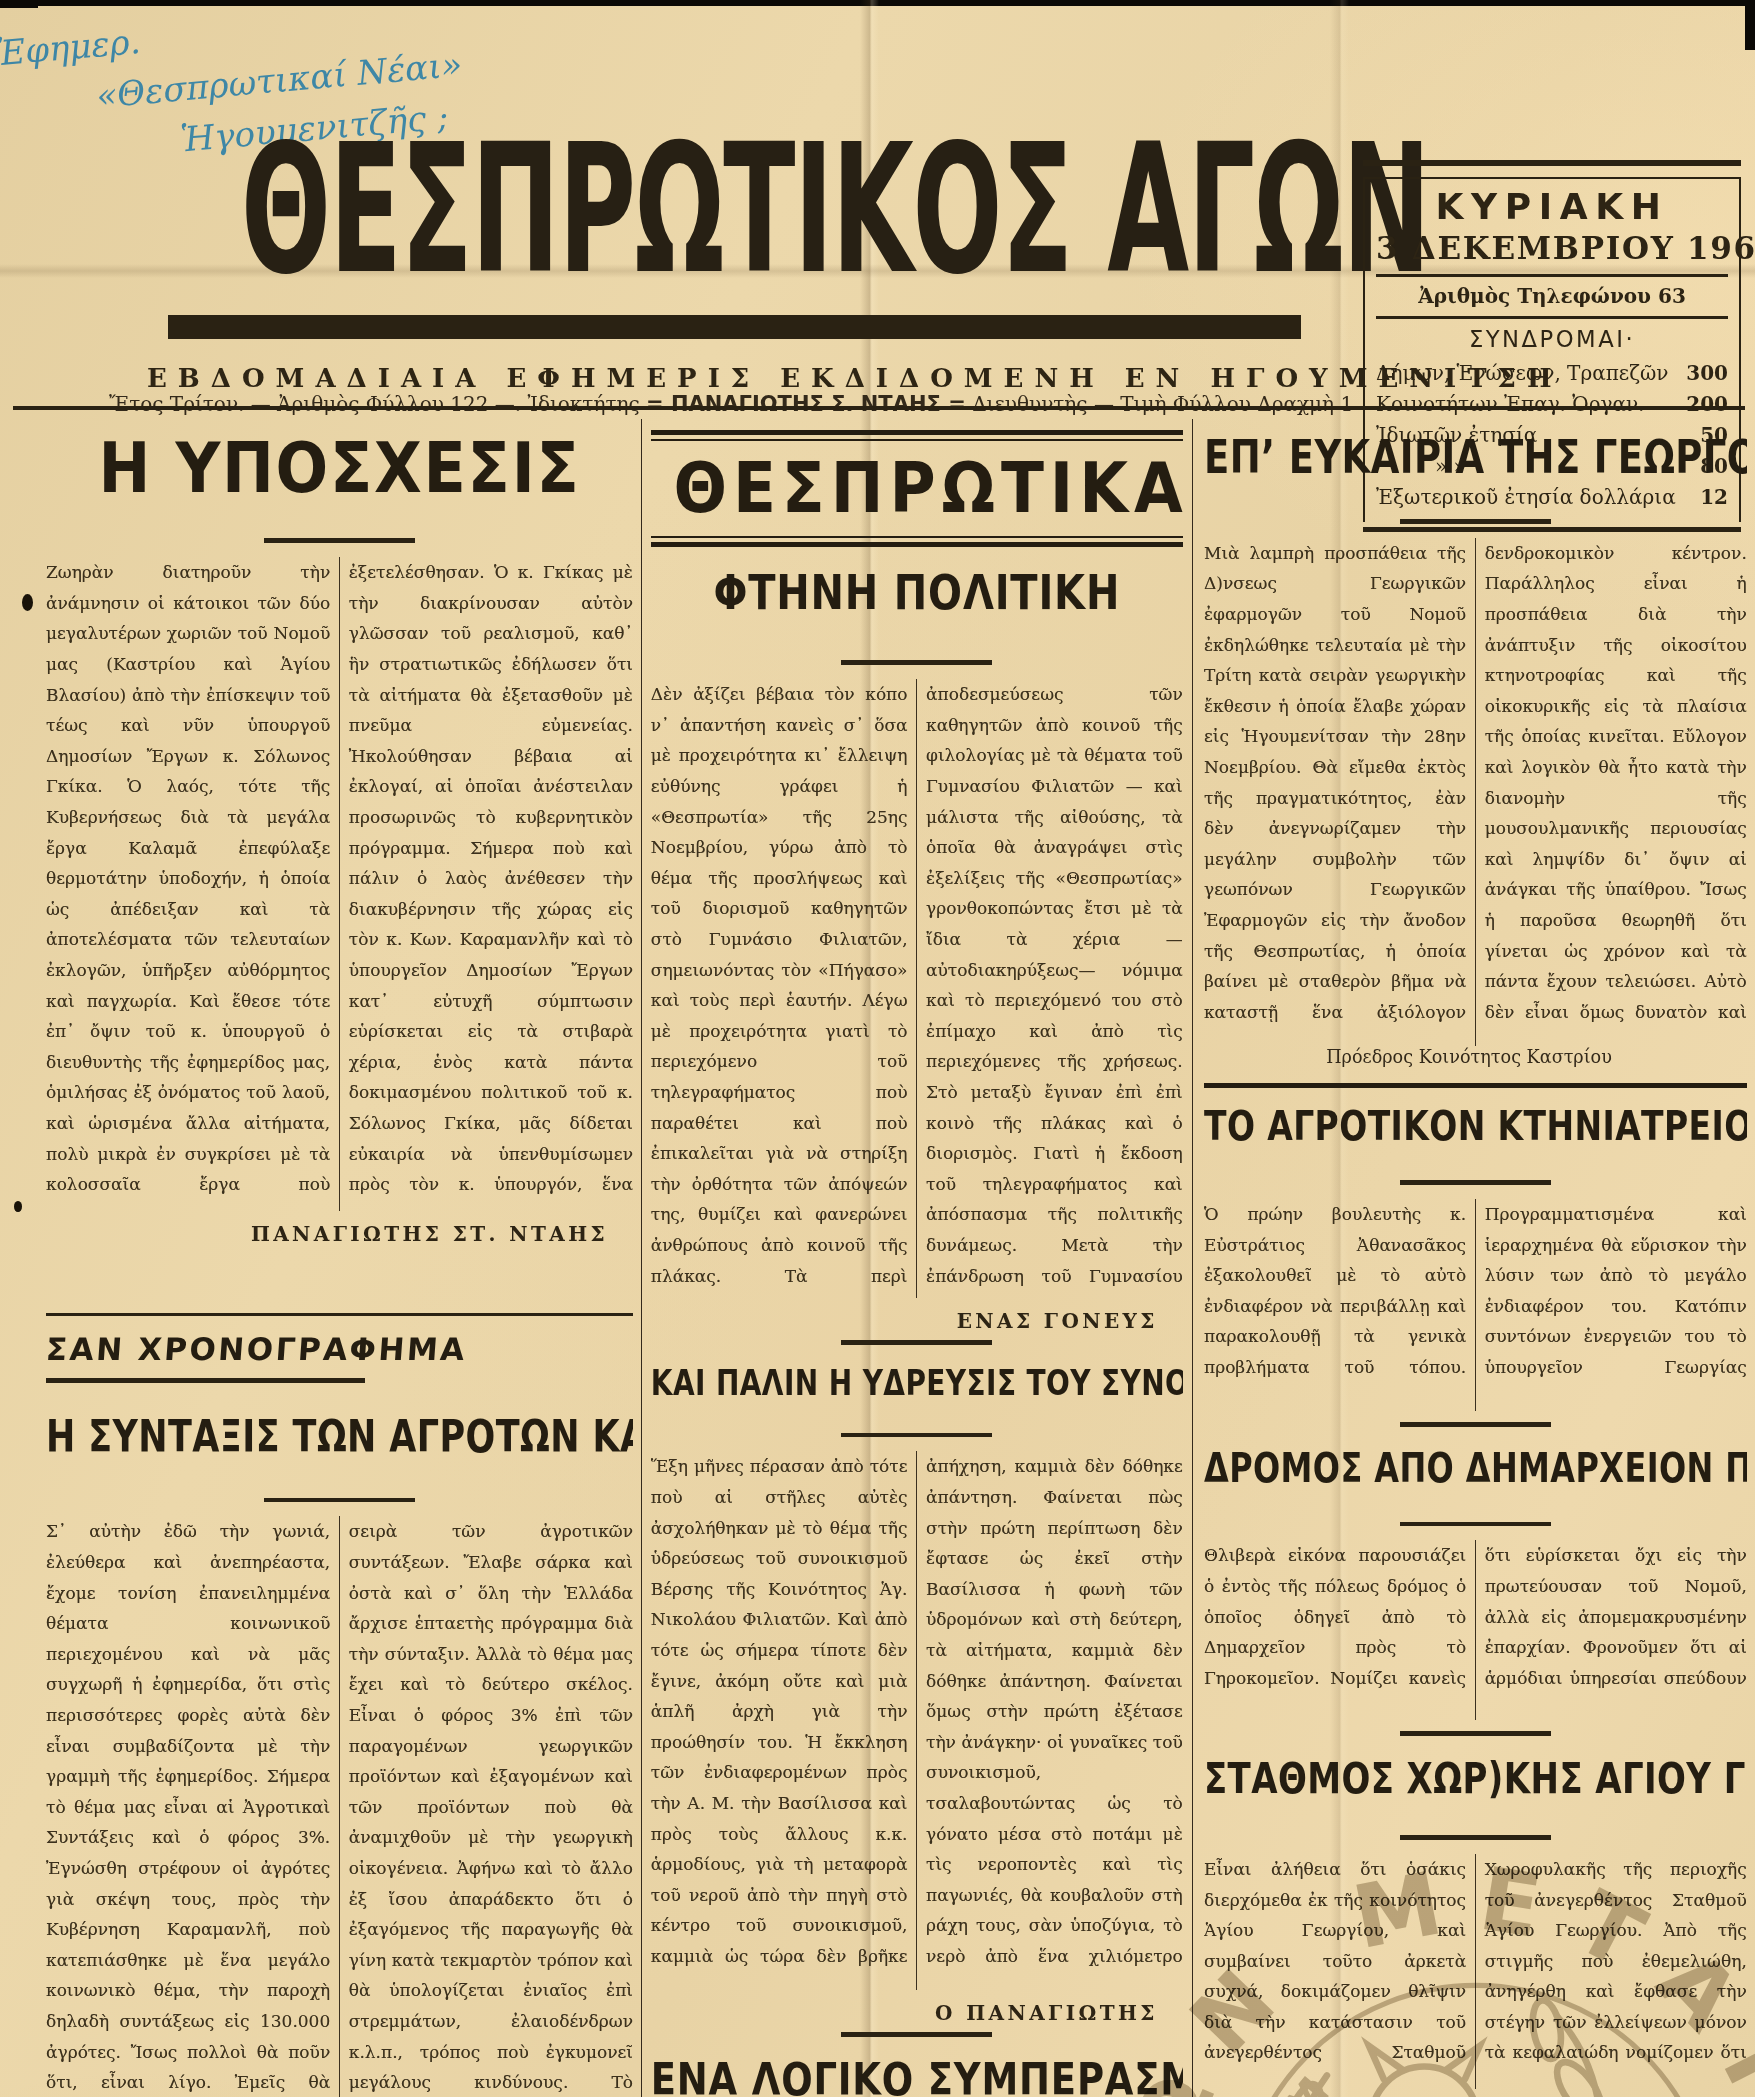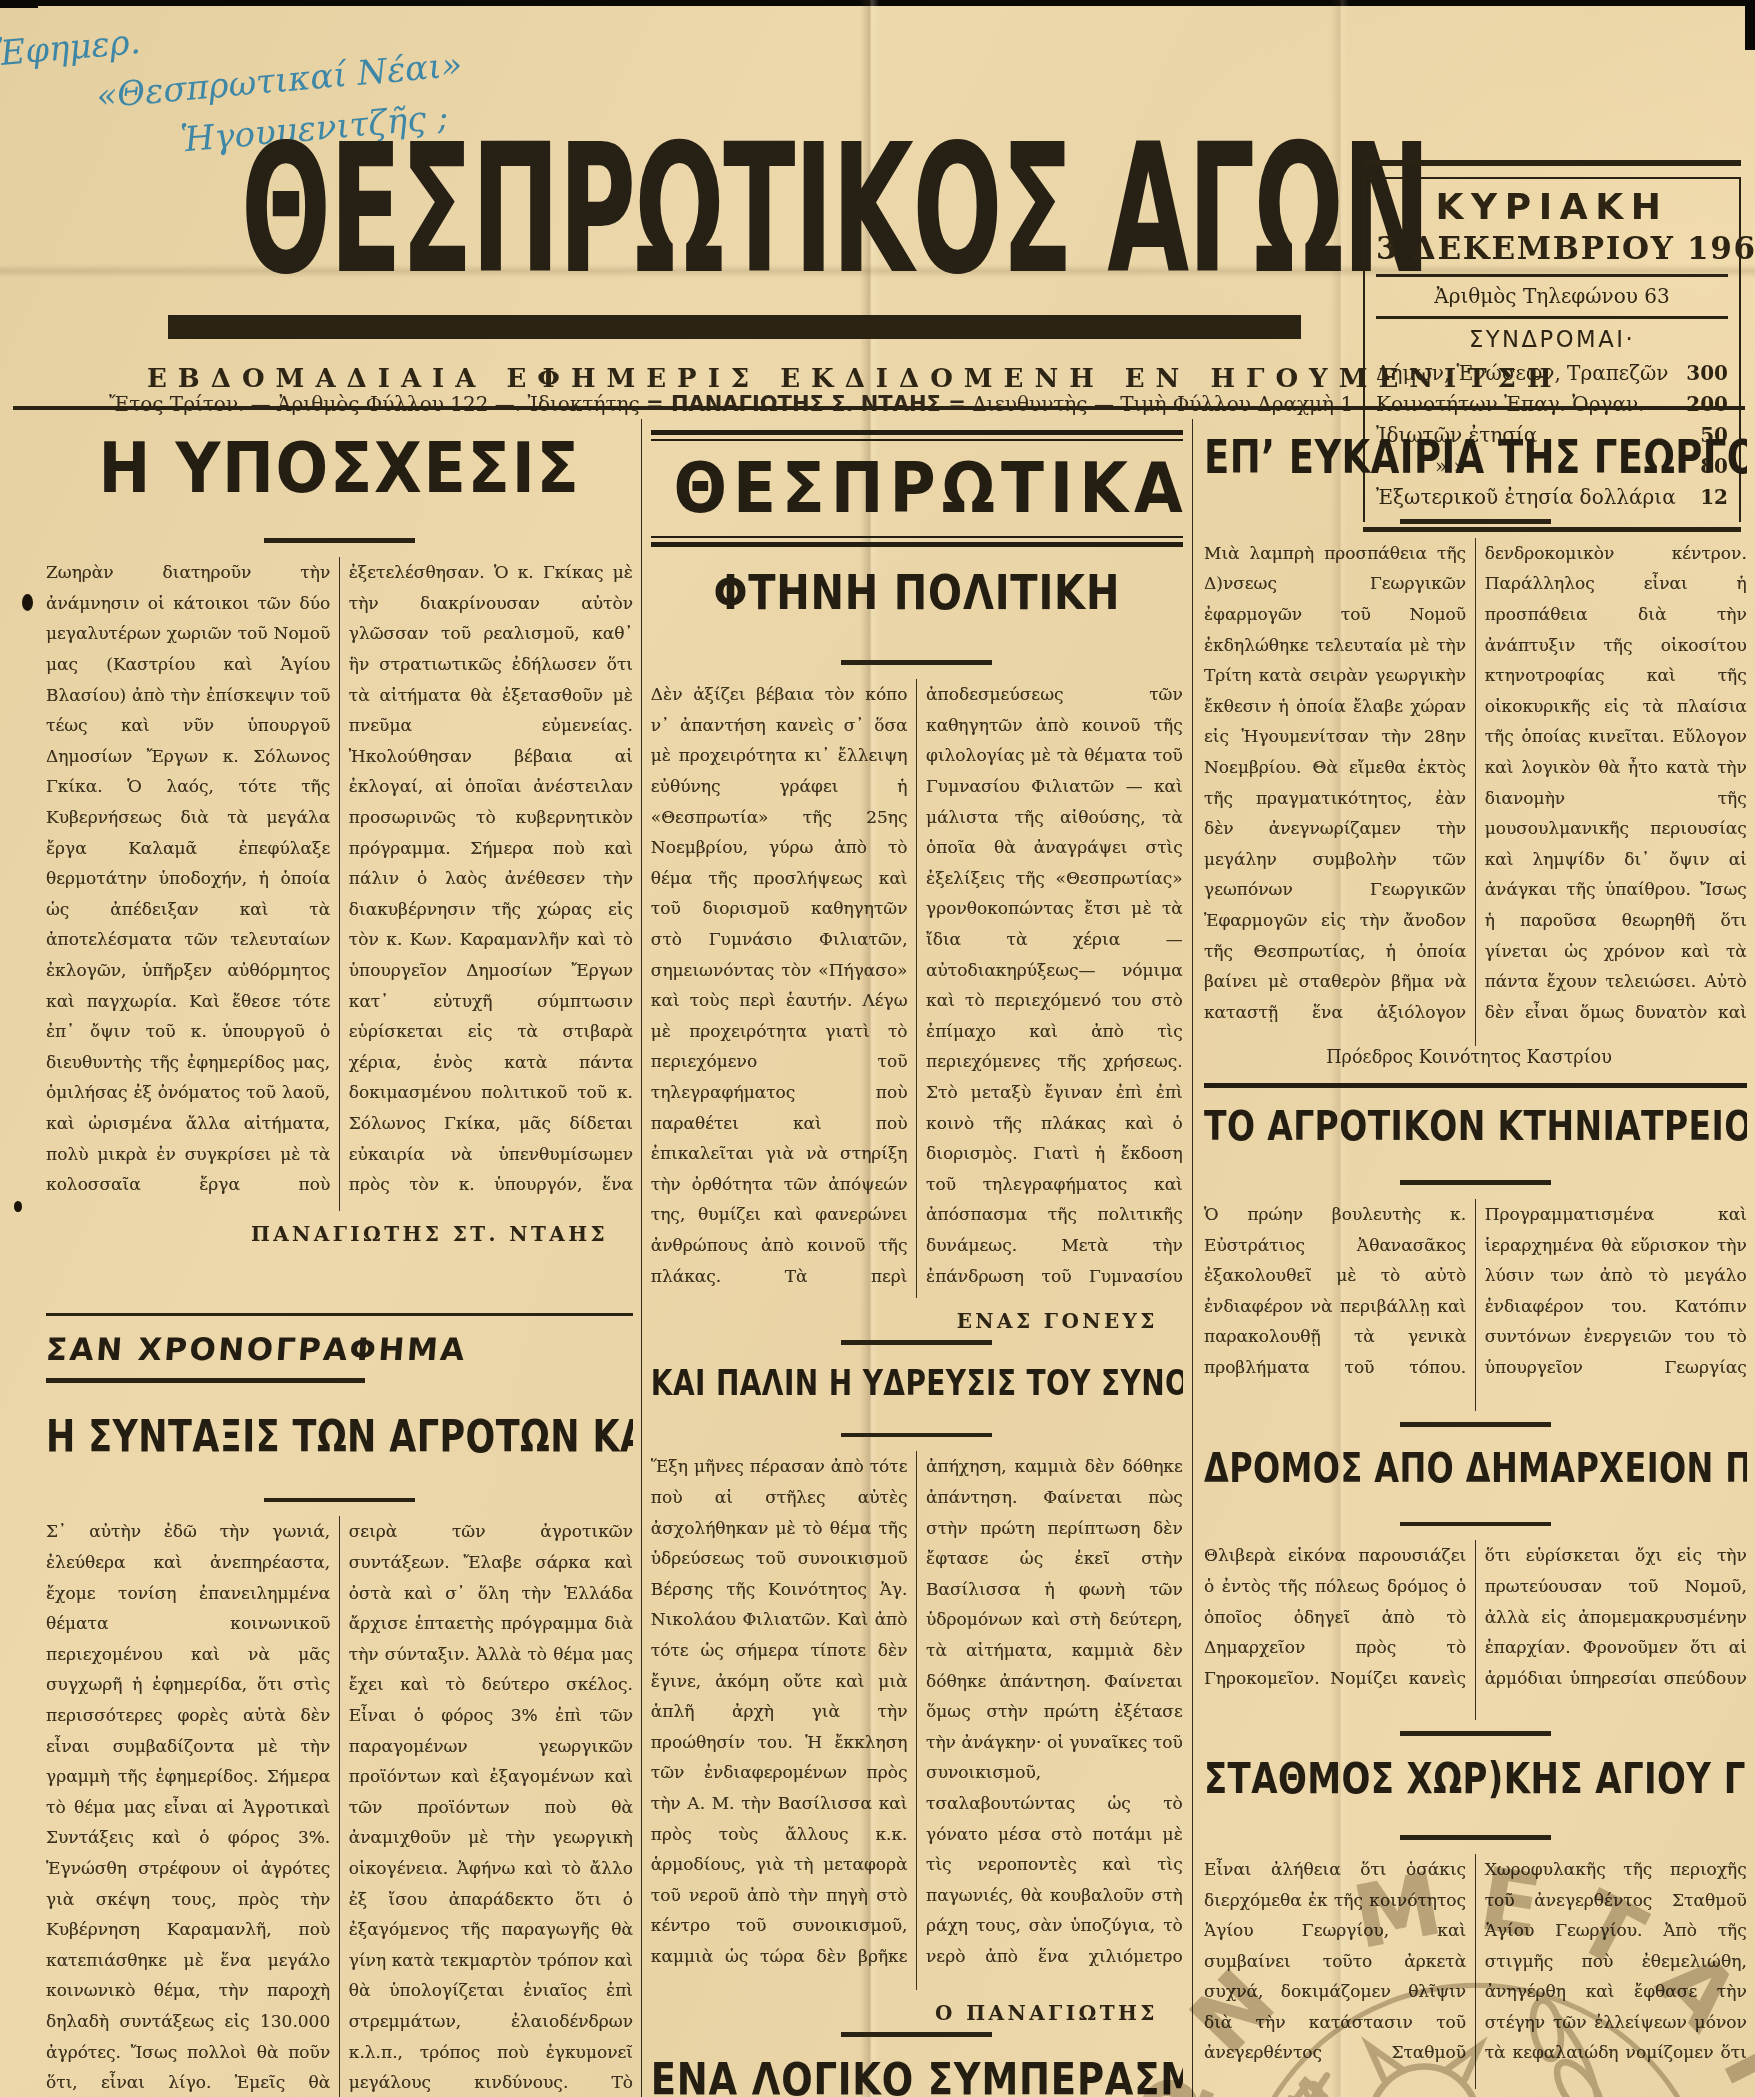--- a/index.html
+++ b/index.html
@@ -34,21 +34,21 @@
   .mast-bar{margin:63px auto 0;width:1133px;height:24px;background:#2a2213;}
   .mast-sub{margin-top:24px;font-size:26px;font-weight:bold;letter-spacing:11px;color:#2e2514;white-space:nowrap;}
 
   
   .issuebox{position:absolute;left:1363px;top:160px;width:378px;color:#2d2414;}
   .ib-top{height:11px;border-top:6.7px solid #2a2213;border-bottom:2.1px solid #2a2213;}
   .ib-body{border-left:2.9px solid #2a2213;border-right:2.1px solid #2a2213;padding:6.7px 11px 8.4px;}
   .ib-day{text-align:center;font-family:"DejaVu Sans",sans-serif;font-weight:bold;font-size:36px;letter-spacing:7.6px;}
   .ib-date{text-align:center;font-weight:bold;font-size:31px;letter-spacing:1.7px;margin-top:3.4px;white-space:nowrap;}
   .ib-rule{height:2.9px;background:#2a2213;margin:7.6px 0;}
-  .ib-phone{text-align:center;font-size:20px;font-weight:normal;}
+  .ib-phone{text-align:center;font-size:20px;font-weight:bold;}
   .ib-subs-title{text-align:center;font-family:"DejaVu Sans",sans-serif;font-weight:normal;font-size:22.7px;letter-spacing:2.5px;margin:4.2px 0 5.9px;}
   .ib-row{display:flex;justify-content:space-between;font-size:20px;line-height:1.55;align-items:flex-end;}
   .ib-row b{font-weight:bold;}
   .ib-bottom{height:5px;background:#2a2213;margin-top:5.9px;}
 
   
   .folio{position:absolute;left:109px;top:360px;width:1242px;text-align:center;font-size:20px;color:#33291a;white-space:nowrap;margin-top:32px;}
   .folio b{font-family:"DejaVu Sans",sans-serif;font-size:21px;}
   .folio-rule{position:absolute;left:12.6px;top:406px;width:1732px;height:3.8px;background:#2a2213;}
 

